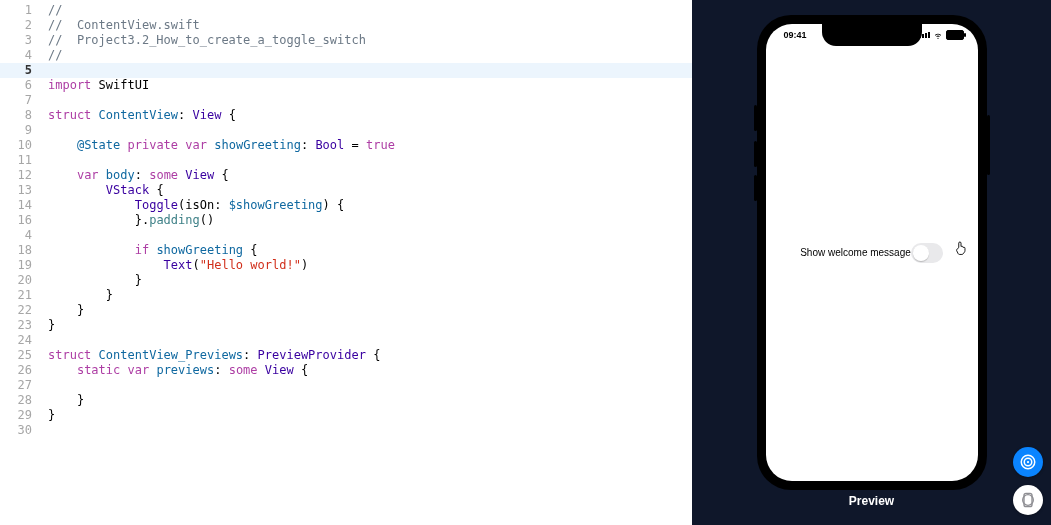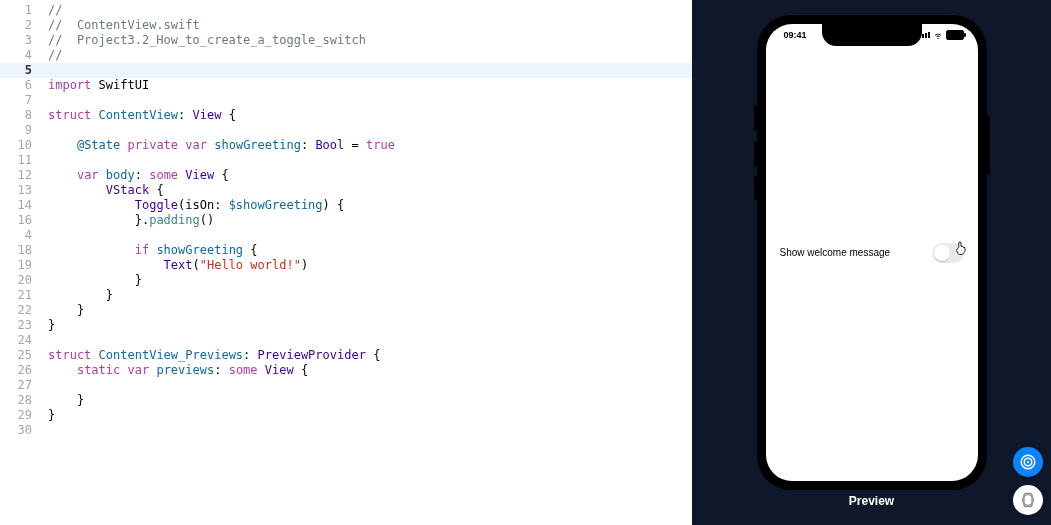--- a/index.html
+++ b/index.html
@@ -31,21 +31,21 @@
   .sb-time{position:absolute;left:18px;}
   .sb-right{position:absolute;right:14px;top:0;display:flex;align-items:center;gap:3px;}
   .sb-sig{display:inline-flex;align-items:flex-end;gap:1px;}
   .sb-sig i{width:2px;background:#000;display:inline-block;}
   .sb-sig i:nth-child(1){height:3px;} .sb-sig i:nth-child(2){height:4px;}
   .sb-sig i:nth-child(3){height:5px;} .sb-sig i:nth-child(4){height:6px;}
   .sb-wifi{width:10px;height:10px;}
   .sb-batt{width:16px;height:8px;border:1px solid #000;border-radius:2px;position:relative;background:#000;}
   .sb-batt:after{content:"";position:absolute;right:-3px;top:2px;width:2px;height:4px;background:#000;border-radius:1px;}
   .app-content{position:absolute;top:0;left:0;right:0;bottom:0;display:flex;flex-direction:column;justify-content:center;padding:0 14px;}
-  .toggle-row{display:flex;align-items:center;justify-content:space-between;font-size:10px;color:#000;padding:6px 0;}
+  .toggle-row{display:flex;align-items:center;justify-content:center;font-size:10px;color:#000;padding:6px 0;}
   .toggle{width:32px;height:20px;border-radius:10px;background:#e9e9eb;position:relative;}
   .toggle .knob{position:absolute;top:2px;width:16px;height:16px;border-radius:50%;background:#fff;box-shadow:0 1px 1px rgba(0,0,0,.2);}
   .toggle .knob{left:2px;}
   .cursor-hand{position:absolute;width:18px;height:18px;pointer-events:none;}
   .preview-label{color:#fff;font-size:12px;font-weight:600;margin-top:4px;}
   .fab-col{position:absolute;right:8px;bottom:10px;display:flex;flex-direction:column;gap:8px;}
   .fab{width:30px;height:30px;border-radius:50%;background:#fff;display:flex;align-items:center;justify-content:center;box-shadow:0 1px 3px rgba(0,0,0,.3);}
   .fab.primary{background:#0a84ff;}
   .fab svg{display:block;}
 </style>

